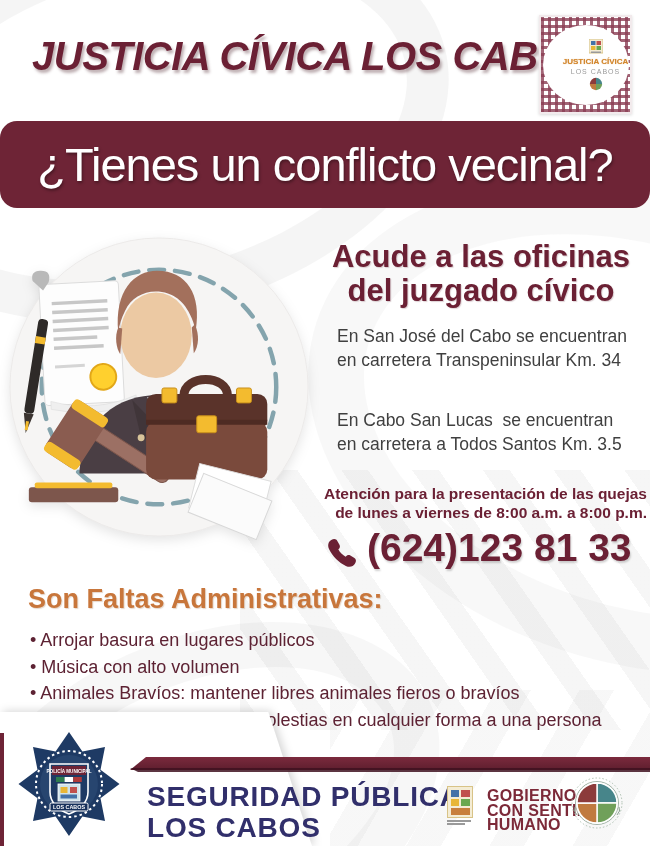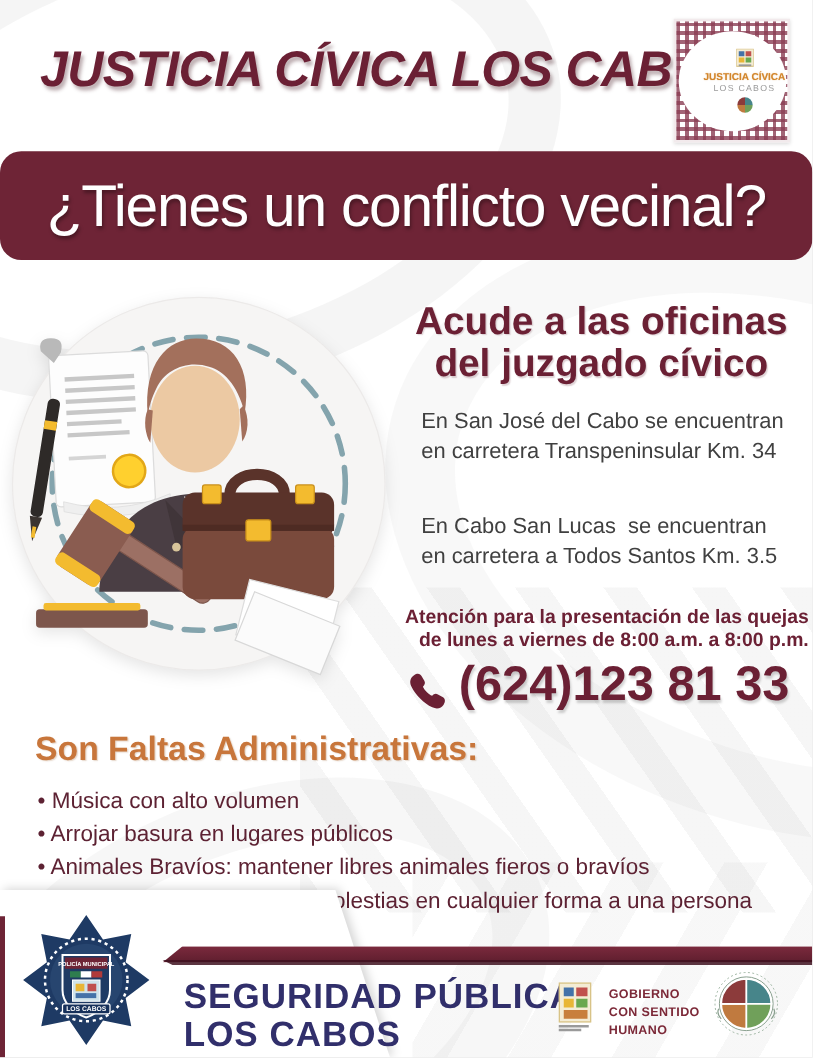--- a/index.html
+++ b/index.html
@@ -65,21 +65,21 @@
   .stripe-shadow{position:absolute;z-index:3;left:122px;top:768px;width:528px;height:4px;
     background:#3f1220;clip-path:polygon(8px 0,100% 0,100% 100%,16px 100%);opacity:.85;}
   .agency{position:absolute;z-index:4;left:147px;top:781px;color:#312f6b;font-weight:bold;letter-spacing:.8px;}
   .agency .l1{font-size:28px;line-height:31px;}
   .agency .l2{font-size:28px;line-height:31px;}
   .mini-mural{position:absolute;z-index:4;left:447px;top:786px;width:26px;height:42px;}
   .mural-box{width:26px;height:32px;background:#f4ecd4;border:1px solid #d8c387;box-sizing:border-box;position:relative;}
   .mural-box i{position:absolute;display:block;}
   .mural-cap{margin-top:2px;}
   .mural-cap i{display:block;height:2px;background:#9a9a9a;margin-top:1px;}
-  .gobierno{position:absolute;z-index:4;left:487px;top:789px;color:#7c2938;font-weight:bold;font-size:10px;line-height:14.5px;letter-spacing:.3px;}
+  .gobierno{position:absolute;z-index:4;left:487px;top:789px;color:#7c2938;font-weight:bold;font-size:16px;line-height:14.5px;letter-spacing:.3px;}
   .seal{position:absolute;z-index:4;left:571px;top:777px;width:52px;height:52px;}
 </style>
 </head>
 <body>
 
 <div class="poster">
 
   <div class="wm wm1"></div>
   <div class="wm wm2"></div>
   <div class="wm wm3"></div>
@@ -204,22 +204,22 @@
       <svg width="34" height="34" viewBox="0 0 24 24">
         <path d="M4.4 2.9 C6.4 1.6 7.9 2.1 8.7 3.5 L10.2 6.1 C10.9 7.3 10.5 8.5 9.4 9.4 C10.3 11.4 12.6 13.7 14.6 14.6 C15.5 13.5 16.7 13.1 17.9 13.8 L20.5 15.3 C21.9 16.1 22.4 17.6 21.1 19.6 C19.9 21.6 17.4 22.4 14.7 21.1 C9.9 18.8 5.2 14.1 2.9 9.3 C1.6 6.6 2.4 4.1 4.4 2.9 Z" fill="#6b2034"></path>
       </svg>
       <span class="phone-num">(624)123 81 33</span>
     </div>
   </div>
 
   <div class="faltas">
     <div class="faltas-h">Son Faltas Administrativas:</div>
     <ul class="faltas-list">
+      <li>Arrojar basura en lugares públicos</li>
       <li>Música con alto volumen</li>
-      <li>Arrojar basura en lugares públicos</li>
       <li>Animales Bravíos: mantener libres animales fieros o bravíos</li>
       <li>Actos de molestia: causar molestias en cualquier forma a una persona</li>
     </ul>
   </div>
 
   <div class="footer-leftbar"></div>
   <div class="panel-wrap">
     <div class="badge-panel"></div>
   </div>
   <div class="stripe"></div>

